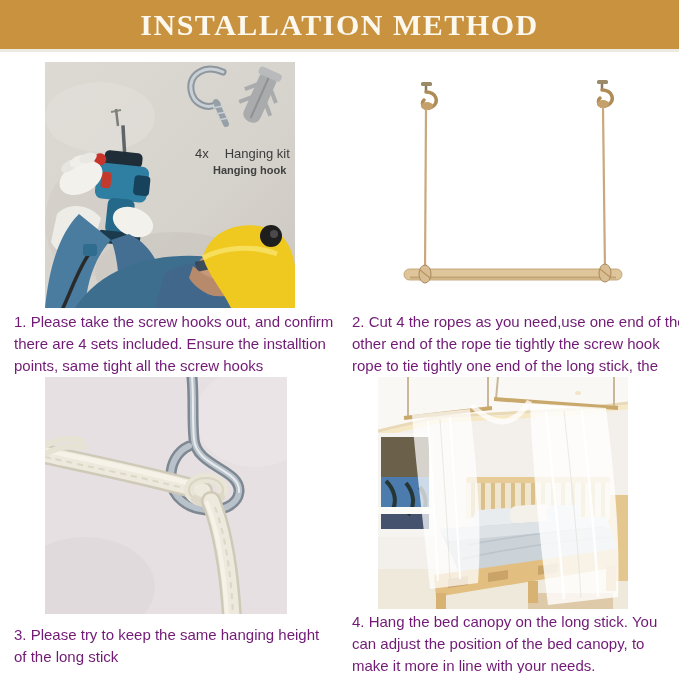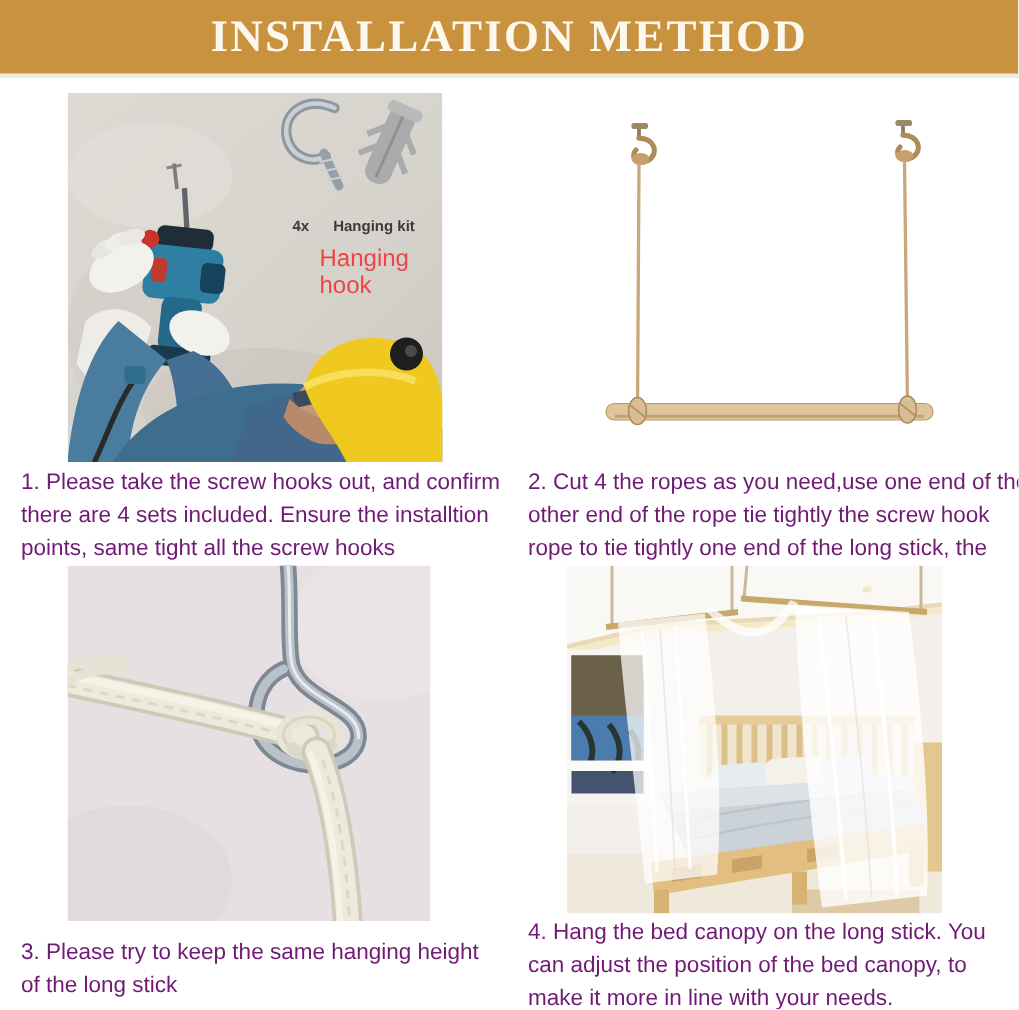--- a/index.html
+++ b/index.html
@@ -18,23 +18,23 @@
     font-size:30px;letter-spacing:1.5px;color:#FCF8EE;
   }
   
   .ph{position:absolute;overflow:hidden;}
   .ph svg{display:block;width:100%;height:100%;}
   #photo-worker{left:45px;top:62px;width:250px;height:246px;}
   #diagram-stick{left:360px;top:62px;width:310px;height:243px;}
   #photo-rope{left:45px;top:377px;width:242px;height:237px;}
   #photo-bed{left:378px;top:377px;width:250px;height:232px;}
   
-  .kit-row1{position:absolute;left:150px;top:84px;font-size:10px;color:#3C3C3C;display:flex;font-weight:bold;}
+  .kit-row1{position:absolute;left:150px;top:84px;font-size:13px;color:#3C3C3C;display:flex;}
   .kit-row1 .qty{margin-right:16px;}
-  .kit-row2{position:absolute;left:168px;top:102px;font-size:16px;color:#ef4444;}
+  .kit-row2{position:absolute;left:168px;top:102px;font-size:11px;color:#404040;font-weight:bold;}
   
   .cap{position:absolute;color:#701a75;font-size:15px;line-height:22px;}
   .cap div{white-space:nowrap;}
   #cap1{left:14px;top:311px;width:335px;}
   #cap2{left:352px;top:311px;width:327px;}
   #cap3{left:14px;top:624px;width:335px;}
   #cap4{left:352px;top:611px;width:327px;}
 </style>
 </head>
 <body>

